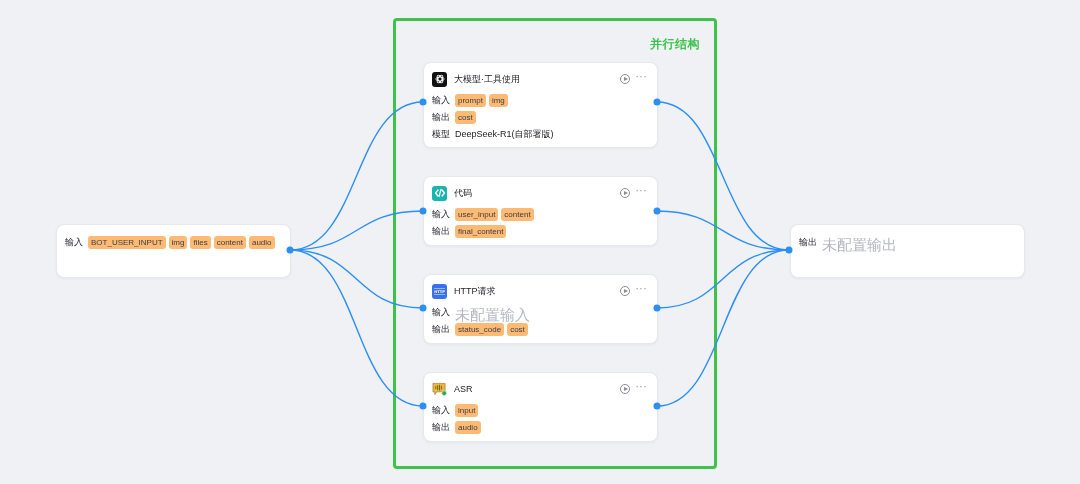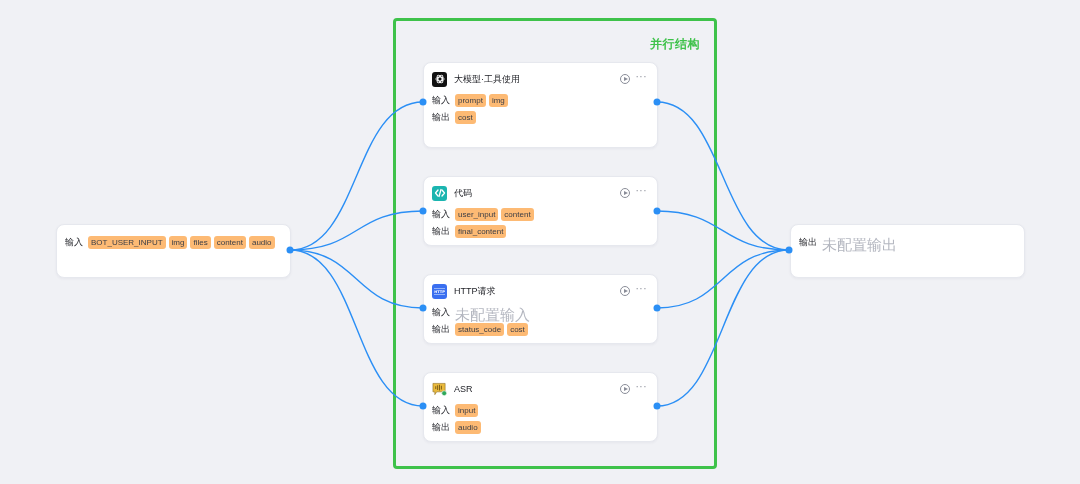--- a/index.html
+++ b/index.html
@@ -91,20 +91,24 @@
       </div>
     </div>
     <div class="row" style="margin-top:6px;">
       <span class="row-label">输入</span>
       <span class="tag">prompt</span>
       <span class="tag">img</span>
     </div>
     <div class="row">
       <span class="row-label">输出</span>
       <span class="tag">cost</span>
+    </div>
+    <div class="row">
+      <span class="row-label">模型</span>
+      <span class="model-name">DeepSeek-R1(自部署版)</span>
     </div>
   </div>
 
   <div class="node" style="left:423px; top:176px; width:235px; height:70px;">
     <div class="node-header">
       <span class="node-icon" style="background:#1bb5b0;">
         <svg width="12" height="12" viewBox="0 0 12 12">
             <g fill="none" stroke="#fff" stroke-width="1.3" stroke-linecap="round" stroke-linejoin="round">
               <path d="M4 3 L1.5 6 L4 9"></path>
               <path d="M8 3 L10.5 6 L8 9"></path>

